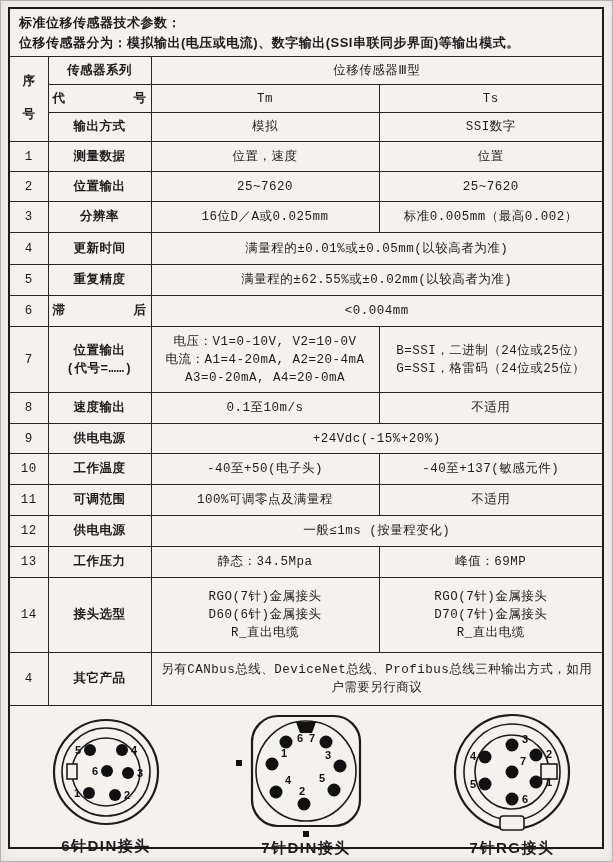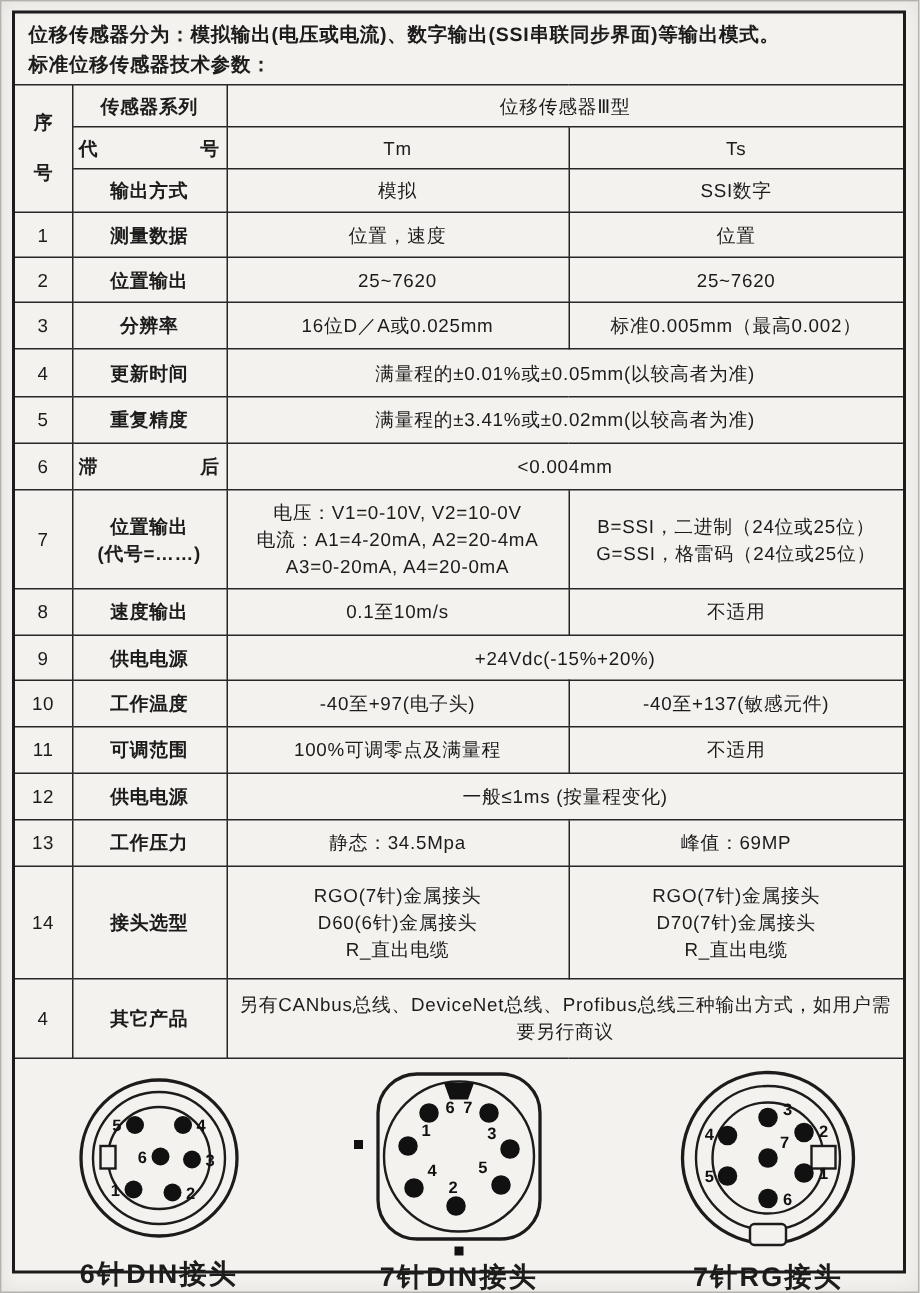--- a/index.html
+++ b/index.html
@@ -16,21 +16,21 @@
   }
   .frame {
     position:absolute; left:7px; top:6px; right:8px; bottom:12px;
     border:2px solid #1c1c1c;
     display:flex; flex-direction:column;
     box-sizing:border-box;
   }
   .intro { padding:4px 8px 3px 9px; font-size:13px; font-weight:bold; line-height:1.55; letter-spacing:.5px; }
   .intro div { white-space:nowrap; }
 
-  table.spec { width:100%; border-collapse:collapse; table-layout:fixed; }
+  table.spec { width:100%; border-collapse:collapse; table-layout:fixed;font-family:Liberation Mono, monospace; }
   table.spec td {
     border:1px solid #262626;
     text-align:center; vertical-align:middle;
     font-size:12.5px; padding:2px 4px;
     letter-spacing:.5px; line-height:1.45;
     overflow:hidden;
   }
   table.spec tr > td:first-child { border-left:none; }
   table.spec tr > td:last-child  { border-right:none;text-align:center; }
   td.num { font-size:12.5px; }
@@ -40,35 +40,35 @@
   .pre { white-space:pre-line; }
   .sp { letter-spacing:3px; }
   .stack { display:inline-block; width:1.1em; word-break:break-all; line-height:2.7; font-weight:bold; letter-spacing:0; }
 
   .connectors {
     flex:1; display:flex; align-items:center; justify-content:space-between;
     padding:4px 14px 2px 26px;
   }
   .connector { display:flex; flex-direction:column; align-items:center; }
   .connector svg { display:block; }
-  .cap { font-size:18px; font-weight:bold; letter-spacing:1.5px; margin-top:1px; white-space:nowrap; }
+  .cap { font-size:15px; font-weight:bold; letter-spacing:1.5px; margin-top:1px; white-space:nowrap; }
   .ln { fill:none; stroke:#1c1c1c; }
   .key { fill:#f4f2ee; stroke:#1c1c1c; stroke-width:1.6; }
   .pin { fill:#111; }
   .plbl { font-size:11px; font-weight:bold; fill:#111; letter-spacing:0; }
 </style>
 </head>
 <body>
 
 <div class="page">
   <div class="frame">
 
     <div class="intro">
+      <div>标准位移传感器技术参数：</div>
       <div>位移传感器分为：模拟输出(电压或电流)、数字输出(SSI串联同步界面)等输出模式。</div>
-      <div>标准位移传感器技术参数：</div>
     </div>
 
     <table class="spec">
       <colgroup>
         <col style="width:38px">
           <col style="width:103px">
           <col style="width:228px">
           <col>
       </colgroup>
       <tbody>
@@ -107,21 +107,21 @@
           <td>标准0.005mm（最高0.002）</td>
         </tr>
         <tr style="height:32px">
           <td class="num">4</td>
           <td class="lbl">更新时间</td>
           <td colspan="2">满量程的±0.01%或±0.05mm(以较高者为准)</td>
         </tr>
         <tr style="height:31px">
           <td class="num">5</td>
           <td class="lbl">重复精度</td>
-          <td colspan="2">满量程的±3.41%或±0.02mm(以较高者为准)</td>
+          <td colspan="2">满量程的±62.55%或±0.02mm(以较高者为准)</td>
         </tr>
         <tr style="height:31px">
           <td class="num">6</td>
           <td class="lbl just">滞后</td>
           <td colspan="2">&lt;0.004mm</td>
         </tr>
         <tr style="height:66px">
           <td class="num">7</td>
           <td class="lbl pre">位置输出
 (代号=……)</td>
@@ -138,21 +138,21 @@
           <td>不适用</td>
         </tr>
         <tr style="height:30px">
           <td class="num">9</td>
           <td class="lbl">供电电源</td>
           <td colspan="2">+24Vdc(-15%+20%)</td>
         </tr>
         <tr style="height:31px">
           <td class="num">10</td>
           <td class="lbl">工作温度</td>
-          <td>-40至+97(电子头)</td>
+          <td>-40至+50(电子头)</td>
           <td>-40至+137(敏感元件)</td>
         </tr>
         <tr style="height:31px">
           <td class="num">11</td>
           <td class="lbl">可调范围</td>
           <td>100%可调零点及满量程</td>
           <td>不适用</td>
         </tr>
         <tr style="height:31px">
           <td class="num">12</td>

